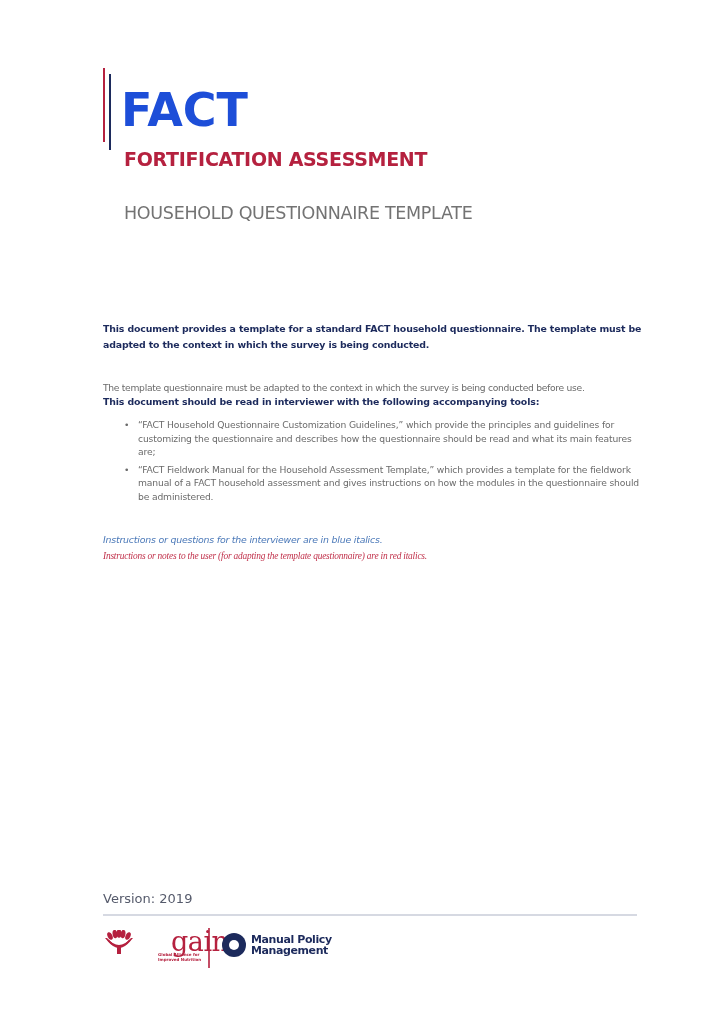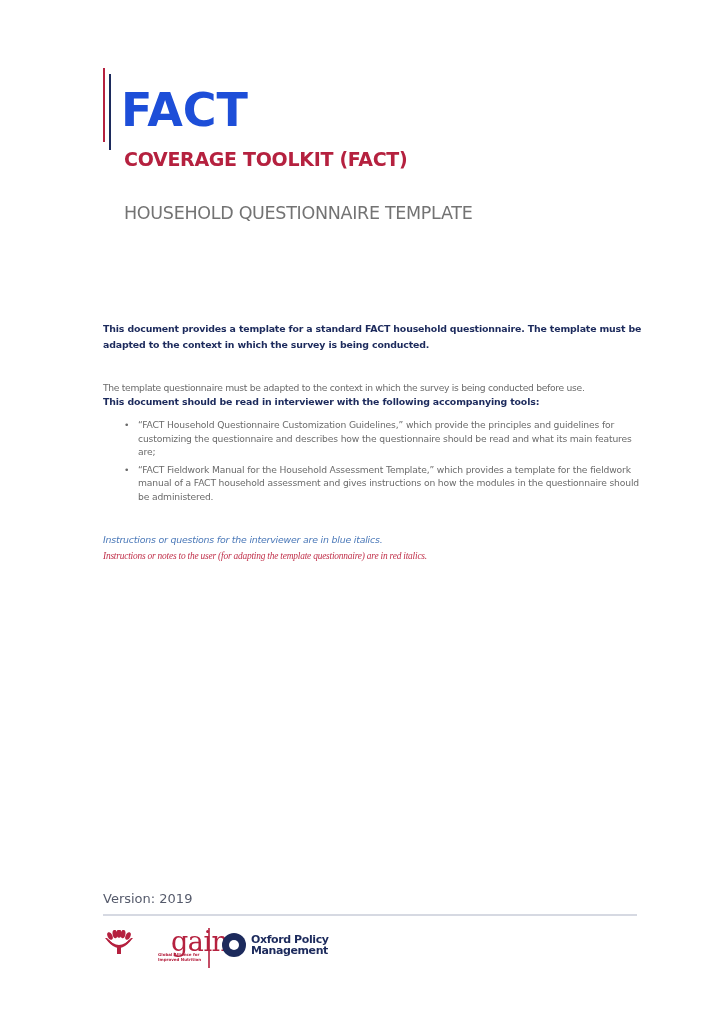--- a/index.html
+++ b/index.html
@@ -42,21 +42,21 @@
                 line-height: 11.5px; color: #1c2a5c; letter-spacing: -0.4px; }
   </style>
 </head>
 <body>
 
 <div class="abs line-red"></div>
 <div class="abs line-navy"></div>
 
 <div class="abs fact">FACT</div>
 <div class="abs sub-red">
-  <div>COVERAGE TOOLKIT (FACT)</div>
+  <div>FORTIFICATION ASSESSMENT</div>
 </div>
 <div class="abs sub-navy">HOUSEHOLD QUESTIONNAIRE TEMPLATE</div>
 
 <div class="abs p-bold" style="top:321px;">This document provides a template for a standard FACT household questionnaire. The template must be adapted to the context in which the survey is being conducted.</div>
 <div class="abs p-grey" style="top:380px;">The template questionnaire must be adapted to the context in which the survey is being conducted before use.</div>
 <div class="abs p-bold" style="top:394px; white-space:nowrap;">This document should be read in interviewer with the following accompanying tools:</div>
 
 <ul class="abs bullets">
   <li>
     <span class="dot">•</span>
@@ -90,16 +90,16 @@
   <span class="gain-word">gain</span>
   <span class="gain-tag">Global Alliance for
 Improved Nutrition</span>
 </div>
 
 <div class="abs logo-divider"></div>
 
 <div class="abs opm-logo">
   <span class="opm-circle"></span>
   <span class="opm-text">
-    <div>Oxford Policy</div>
+    <div>Manual Policy</div>
     <div>Management</div>
   </span>
 </div>
 
 </body></html>

